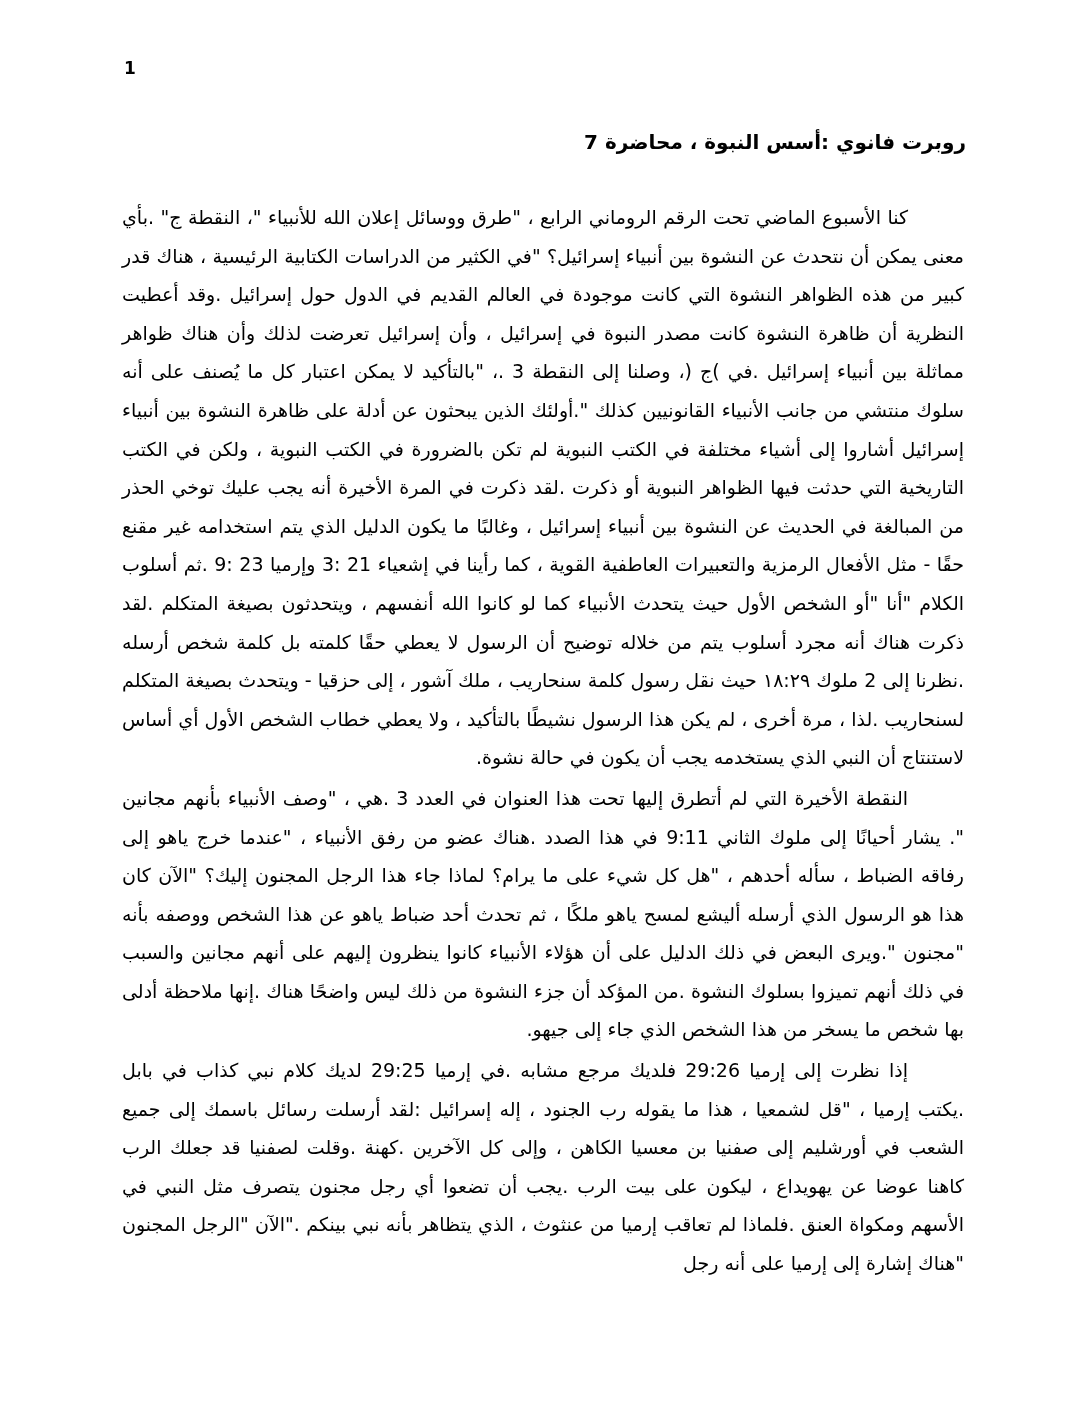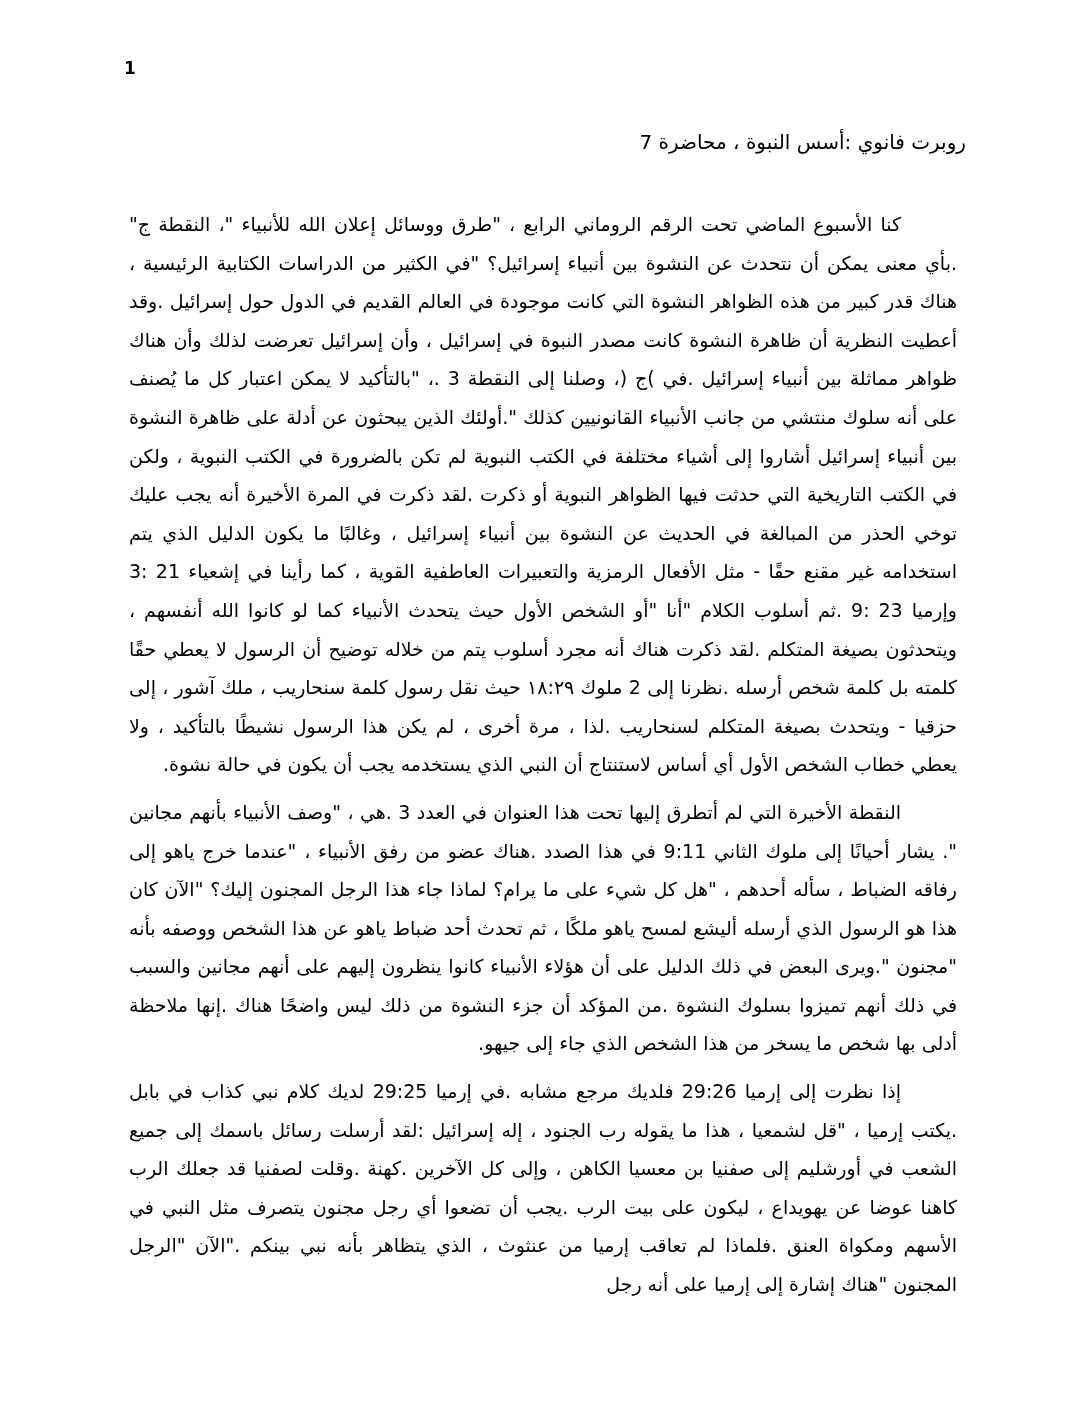--- a/index.html
+++ b/index.html
@@ -28,36 +28,36 @@
     direction: ltr;
   }
   .doc-title {
     position: absolute;
     top: 130px;
     right: 122px;
     left: 120px;
     direction: rtl;
     text-align: right;
     font-size: 20px;
-    font-weight: normal;
+    font-weight: bold;
     color: #000000;
   }
   .doc-body {
     position: absolute;
     top: 196px;
     right: 122px;
     left: 120px;
     direction: rtl;
     text-align: justify;
     font-size: 19px;
     line-height: 38.6px;
     color: #000000;
   }
   .doc-body p {
-    margin: 9px;
+    margin: 2px;
     text-indent: 56px;
   }
 </style>
 </head>
 <body>
 
 <div class="page">
 
   <div class="page-number">1</div>
 

